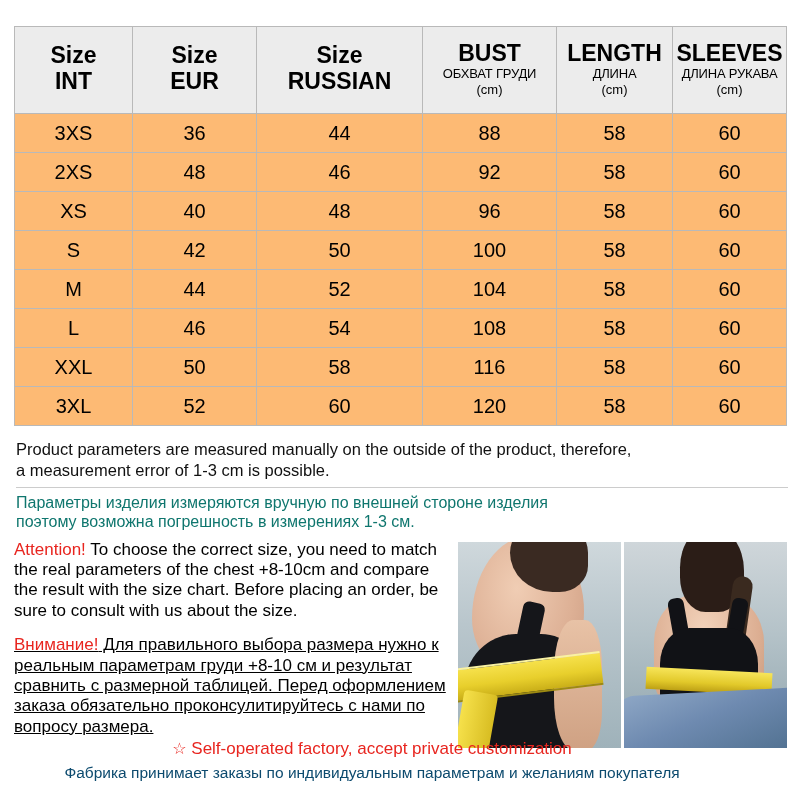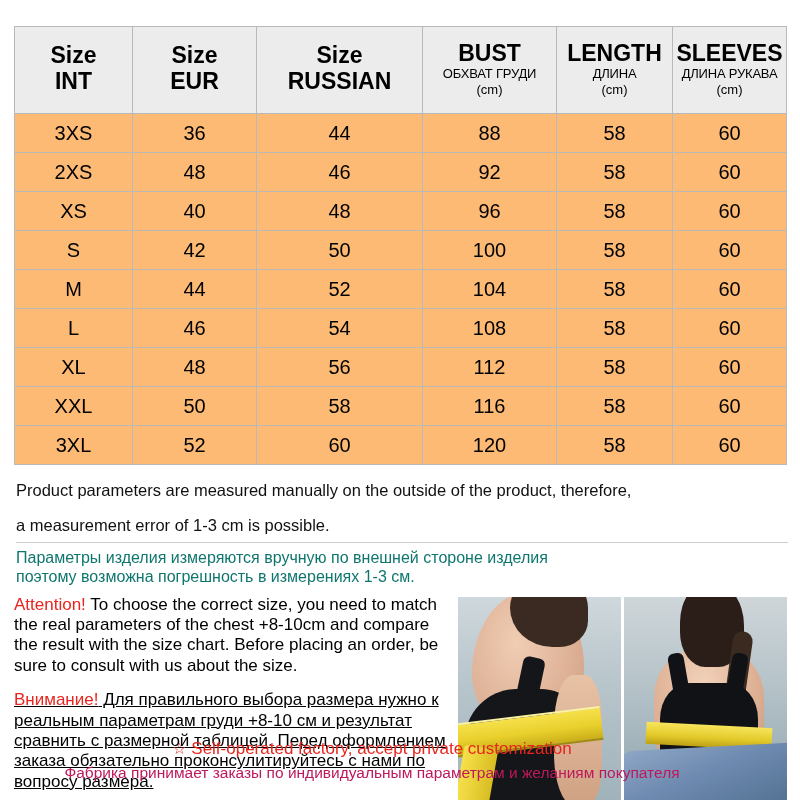--- a/index.html
+++ b/index.html
@@ -81,21 +81,21 @@
 
   
   .notes {
     margin: 14px 0 0 2px;
     width: 780px;
   }
   .note-en {
     font-size: 16.5px;
     line-height: 1.18;
     color: #111;
-    margin: 16px 0 2px 0;
+    margin: 0 0 2px 0;
   }
   .divider {
     border: 0;
     border-top: 1px solid #cccccc;
     margin: 6px 0 6px 0;
     width: 772px;
   }
   .note-ru {
     font-size: 16px;
     line-height: 1.18;
@@ -278,21 +278,21 @@
     font-size: 17px;
     color: #e8251f;
     margin: 0 0 5px 0;
   }
   .star {
     color: #e8251f;
     font-size: 16px;
   }
   .foot-ru {
     font-size: 15.5px;
-    color: #be185d;
+    color: #0c4a6e;
     margin: 0;
   }
 </style>
 </head>
 <body>
 
 <div class="page">
 
   <table class="size-chart">
     <colgroup>
@@ -373,28 +373,20 @@
         <td>52</td>
         <td>104</td>
         <td>58</td>
         <td>60</td>
       </tr>
       <tr>
         <td>L</td>
         <td>46</td>
         <td>54</td>
         <td>108</td>
-        <td>58</td>
-        <td>60</td>
-      </tr>
-      <tr>
-        <td>XL</td>
-        <td>48</td>
-        <td>56</td>
-        <td>112</td>
         <td>58</td>
         <td>60</td>
       </tr>
       <tr>
         <td>XXL</td>
         <td>50</td>
         <td>58</td>
         <td>116</td>
         <td>58</td>
         <td>60</td>

